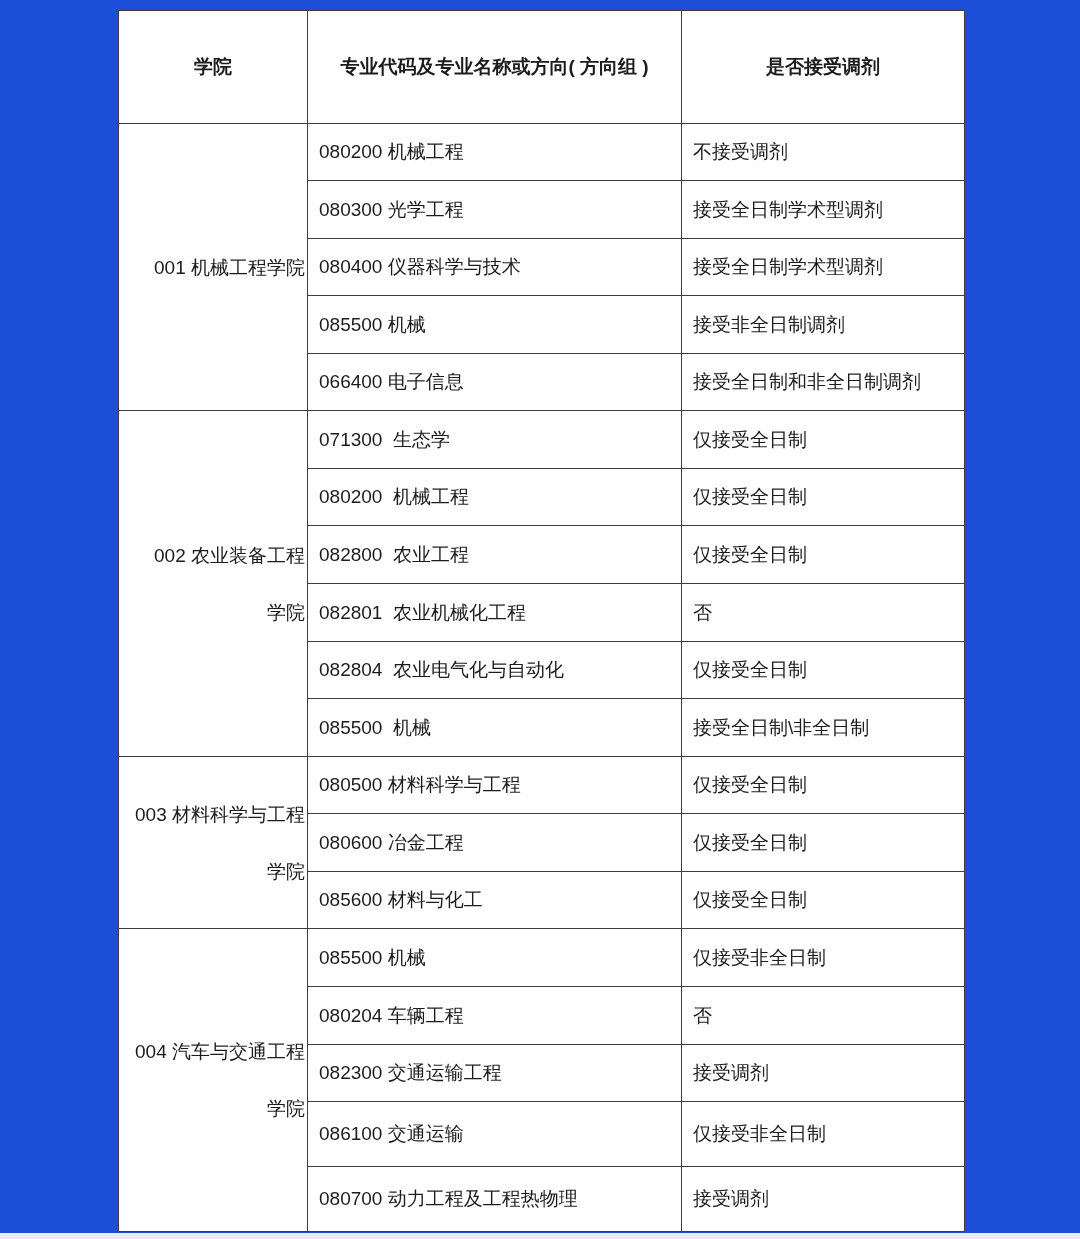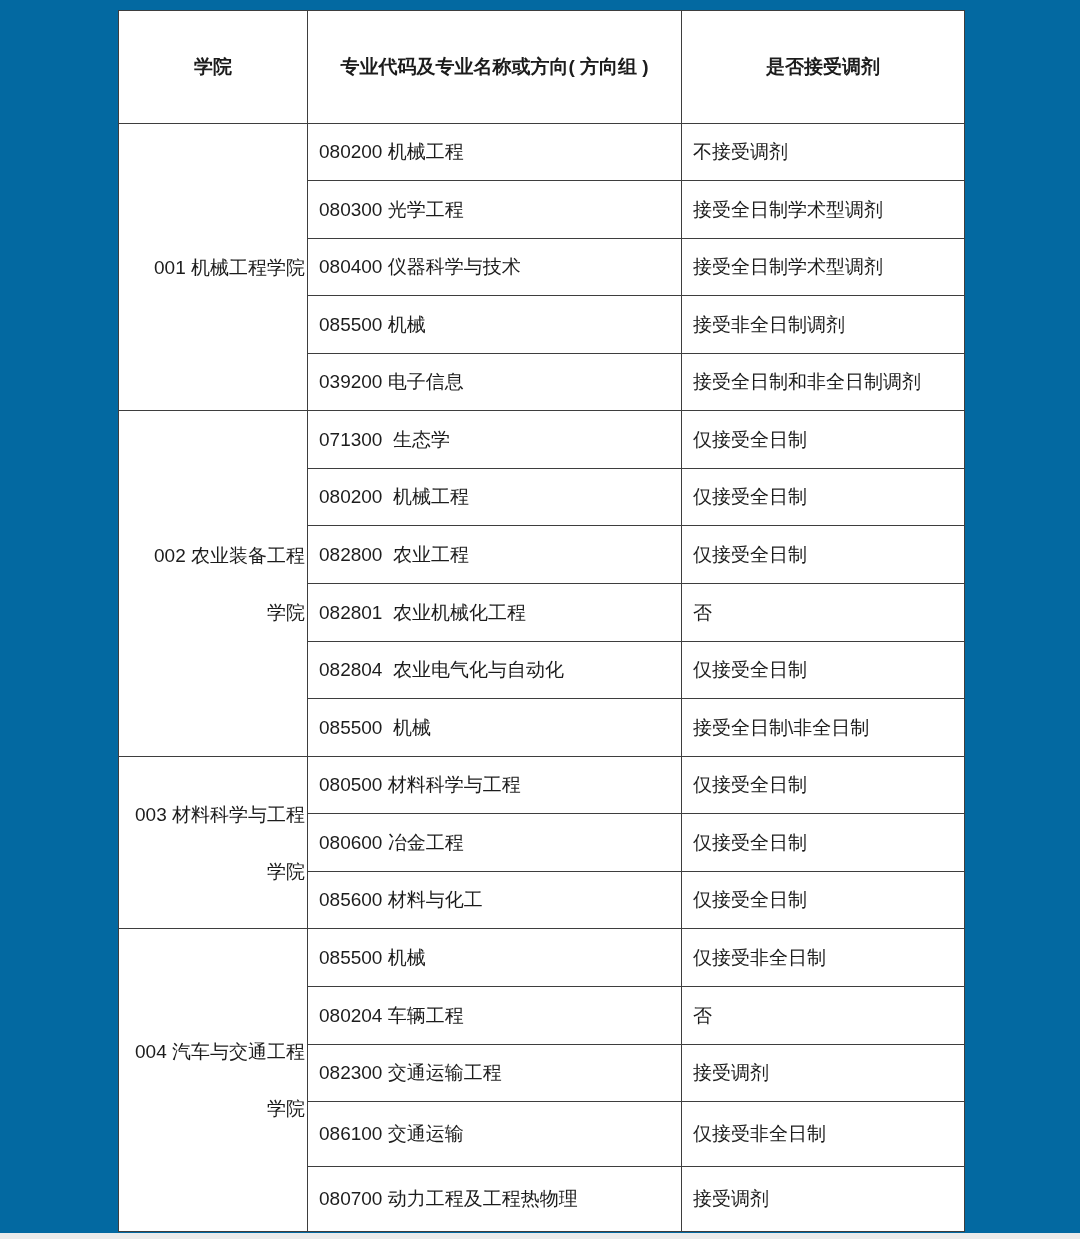--- a/index.html
+++ b/index.html
@@ -10,21 +10,21 @@
   body {
     width: 1080px;
     height: 1239px;
     position: relative;
     font-family: "Liberation Sans", sans-serif;
     color: #1c1c1c;
   }
   .page {
     position: absolute;
     inset: 0;
-    background: #0369a1;
+    background: #1d4ed8;
   }
   table.adjust-table {
     position: absolute;
     left: 118px;
     top: 10px;
     width: 846px;
     border-collapse: collapse;
     table-layout: fixed;
   }
   .adjust-table th,
@@ -97,21 +97,21 @@
       </tr>
       <tr style="height:57px;padding-left:36px;">
         <td class="major-cell">080400 仪器科学与技术</td>
         <td class="adjust-cell">接受全日制学术型调剂</td>
       </tr>
       <tr style="height:58px;">
         <td class="major-cell">085500 机械</td>
         <td class="adjust-cell">接受非全日制调剂</td>
       </tr>
       <tr style="height:57px;">
-        <td class="major-cell">039200 电子信息</td>
+        <td class="major-cell">066400 电子信息</td>
         <td class="adjust-cell">接受全日制和非全日制调剂</td>
       </tr>
 
       <tr style="height:58px;">
         <td class="college-cell" rowspan="6">002 农业装备工程
 学院</td>
         <td class="major-cell">071300  生态学</td>
         <td class="adjust-cell">仅接受全日制</td>
       </tr>
       <tr style="height:57px;">

